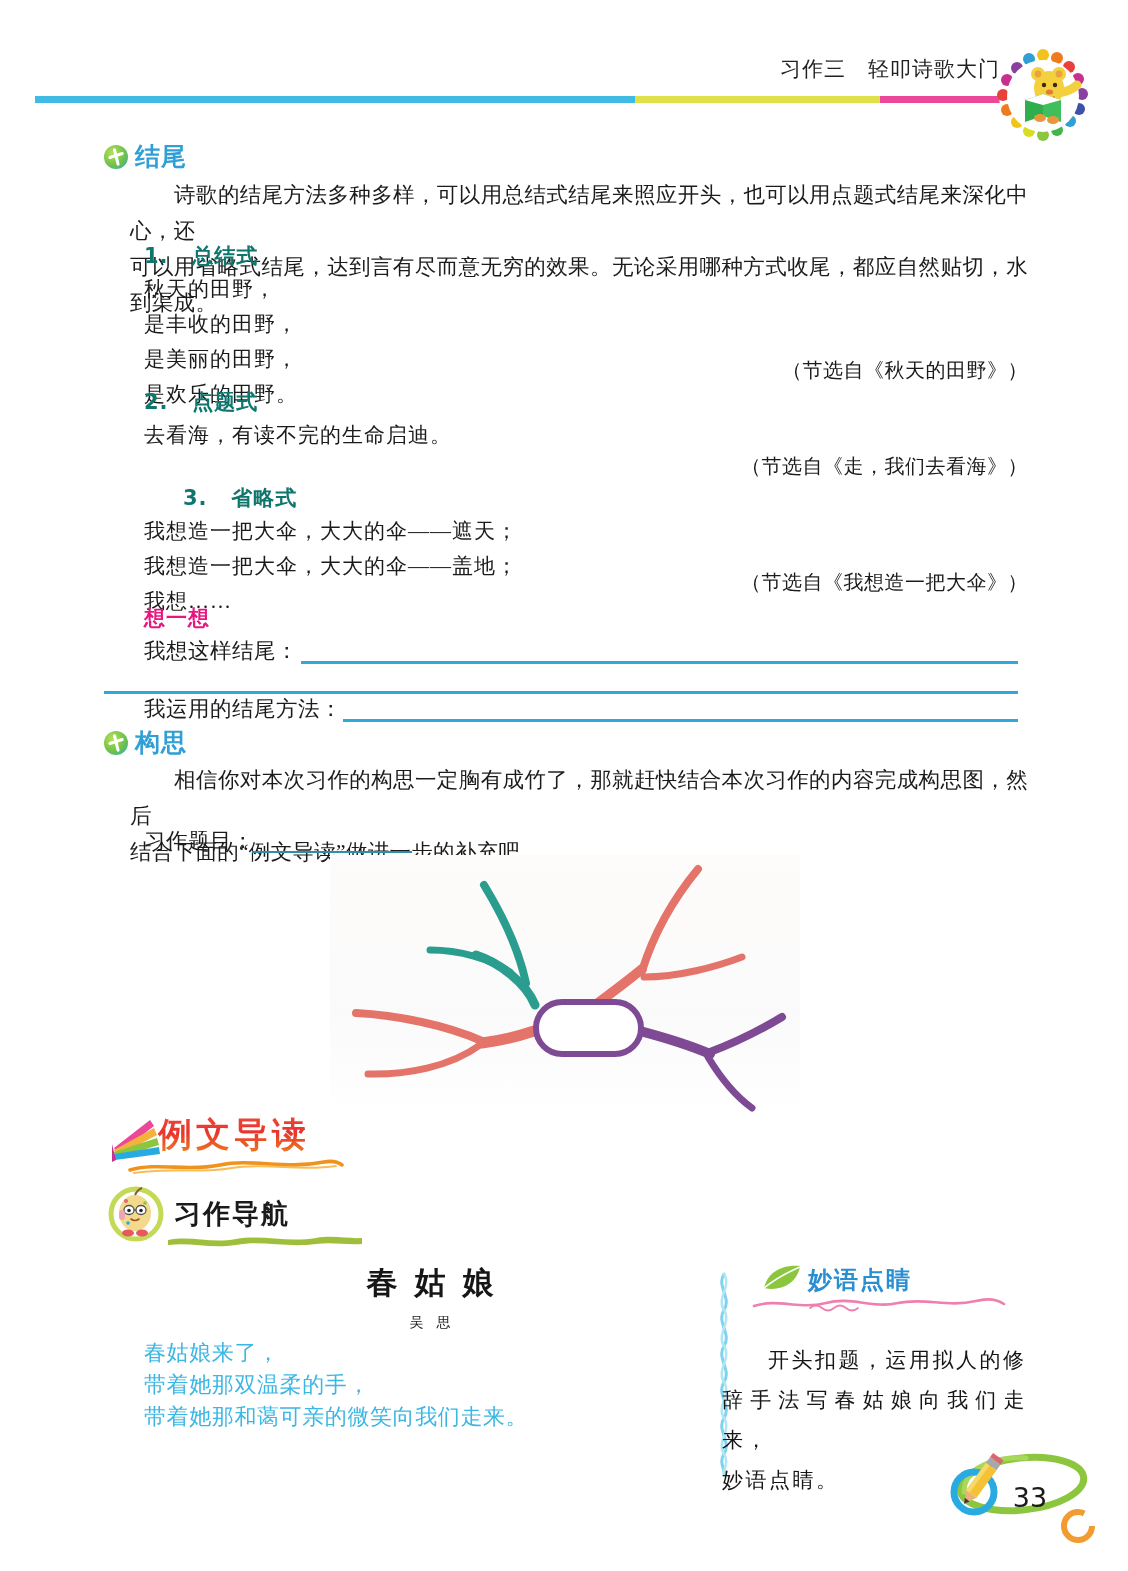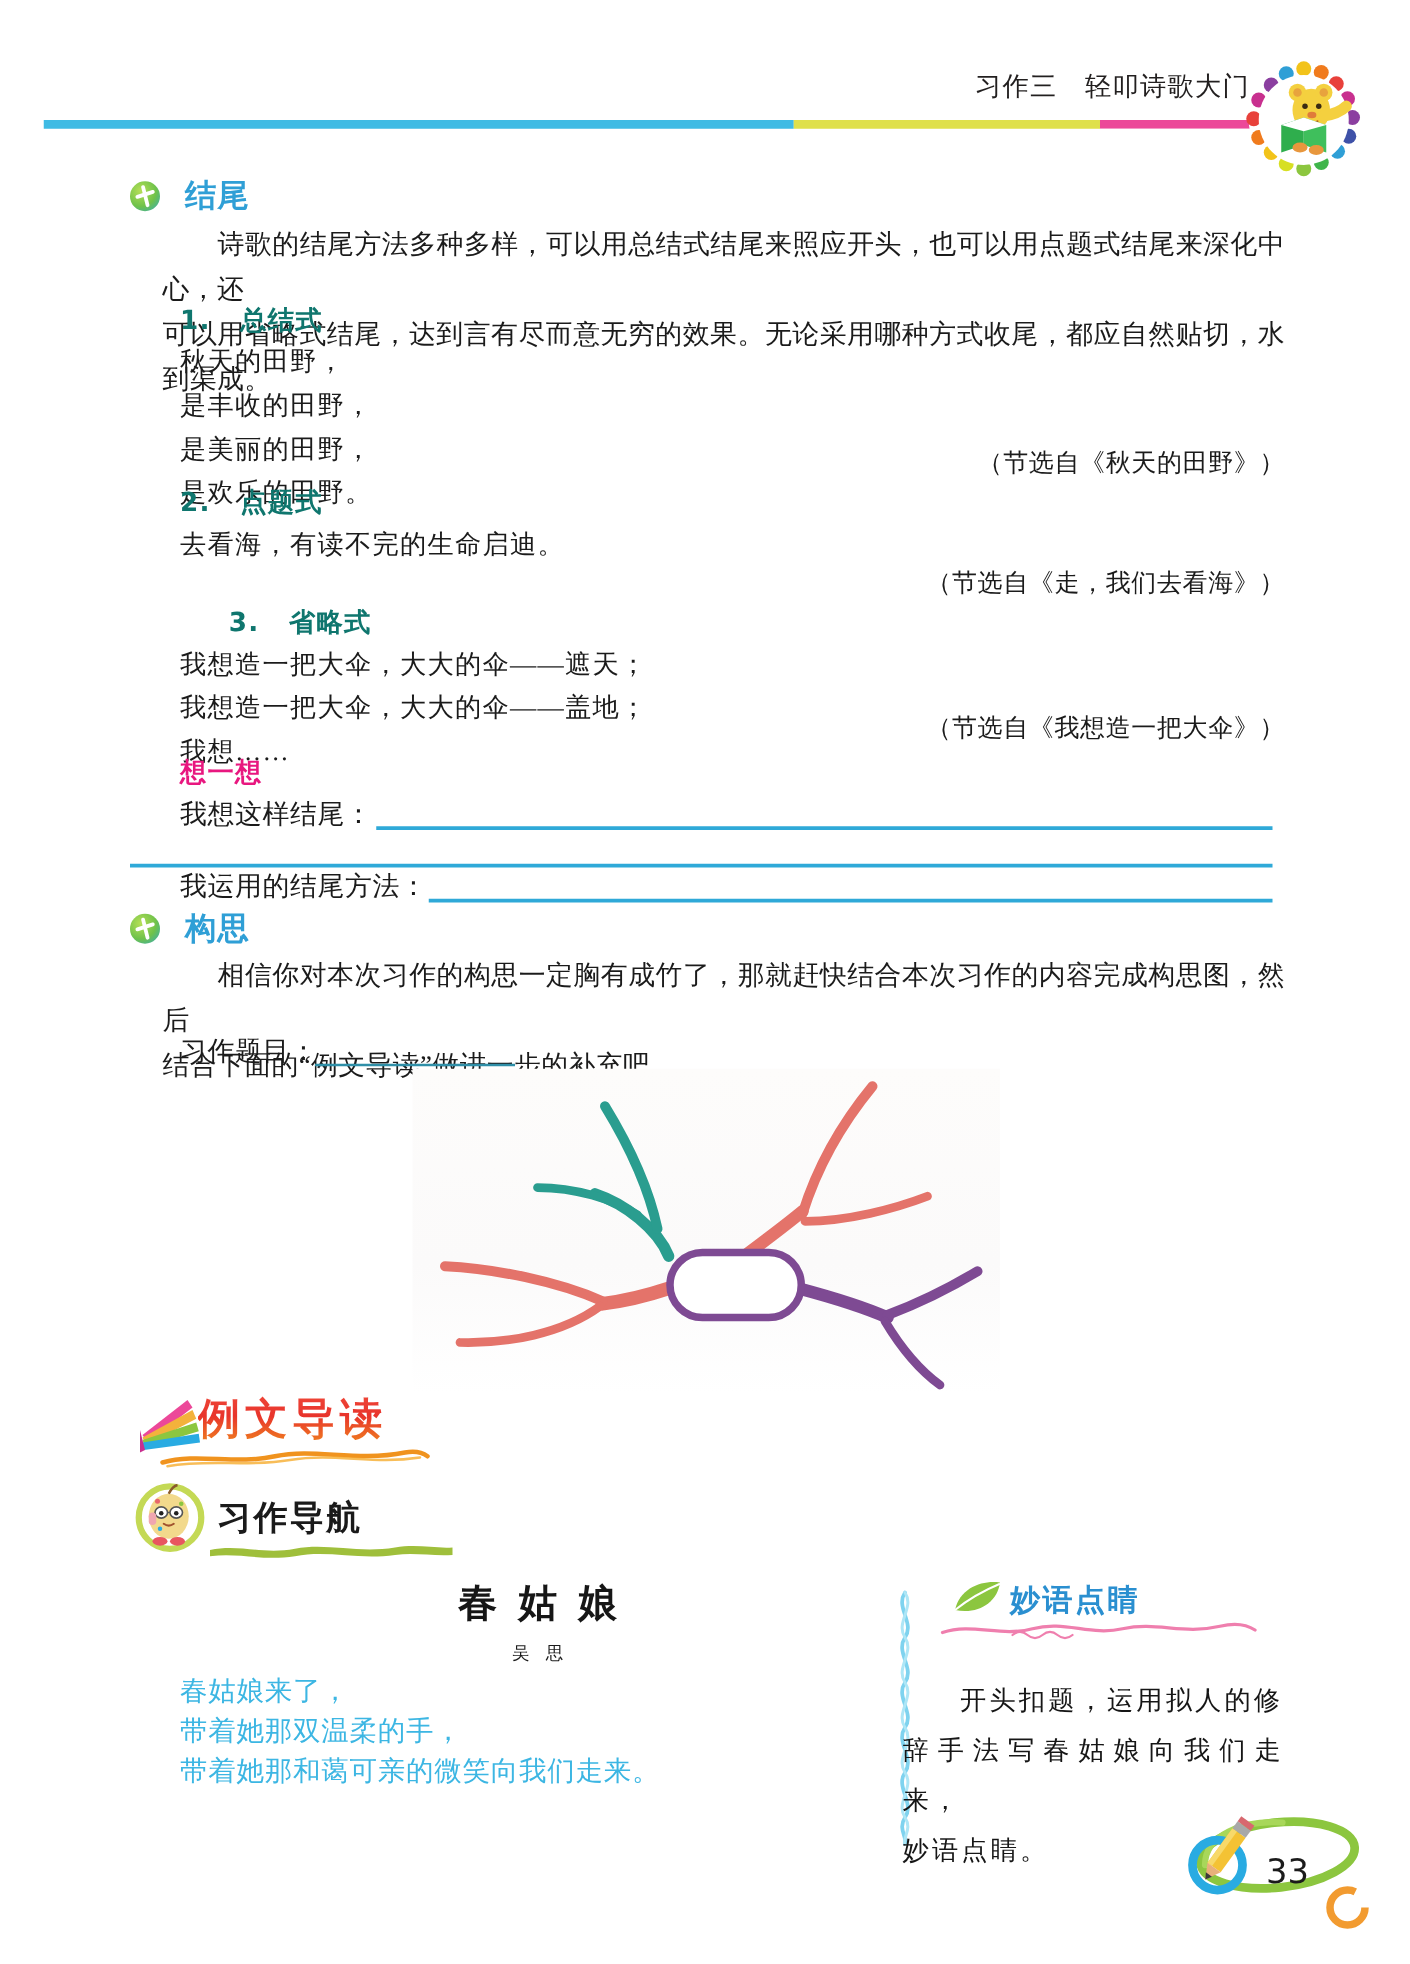--- a/index.html
+++ b/index.html
@@ -24,21 +24,21 @@
   .rule{position:absolute;height:7px;top:96px;}
   .rule.cyan{left:35px;width:600px;background:#3fbbe4;}
   .rule.lime{left:635px;width:245px;background:#dfe04a;}
   .rule.pink{left:880px;width:145px;background:#ec4899;
      clip-path:polygon(0 0,100% 0,100% 100%,0 100%);}
   .hdr-mascot{
     position:absolute;left:995px;top:48px;width:96px;height:96px;
   }
 
   
-  .sec{position:absolute;display:flex;align-items:center;gap:20px;}
+  .sec{position:absolute;display:flex;align-items:center;gap:7px;}
   .sec-ico{
     width:24px;height:24px;border-radius:50%;
     background:radial-gradient(circle at 35% 32%,#b6df56 0%,#6fc24a 55%,#2fa8c4 100%);
     position:relative;flex:none;
   }
   .sec-ico::before{
     content:"";position:absolute;left:50%;top:3px;width:2.5px;height:18px;
     background:#fff;transform:translateX(-50%) rotate(-14deg);border-radius:2px;
   }
   .sec-ico::after{

